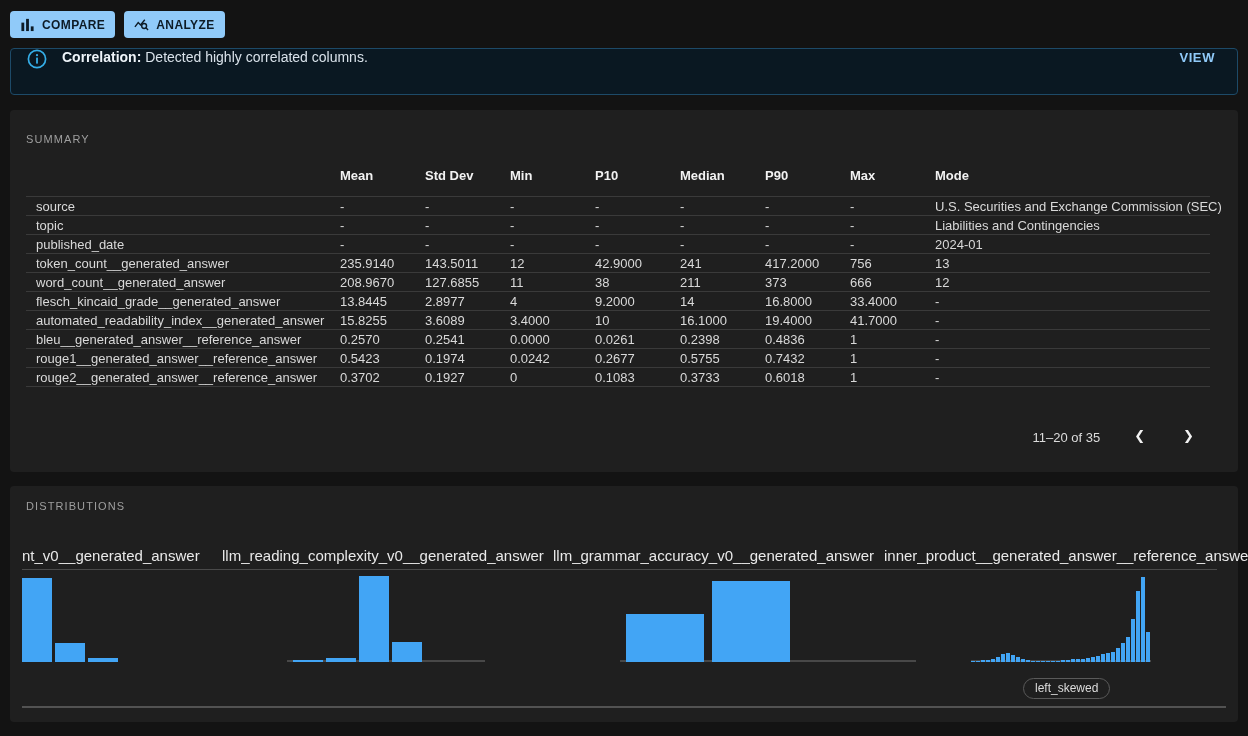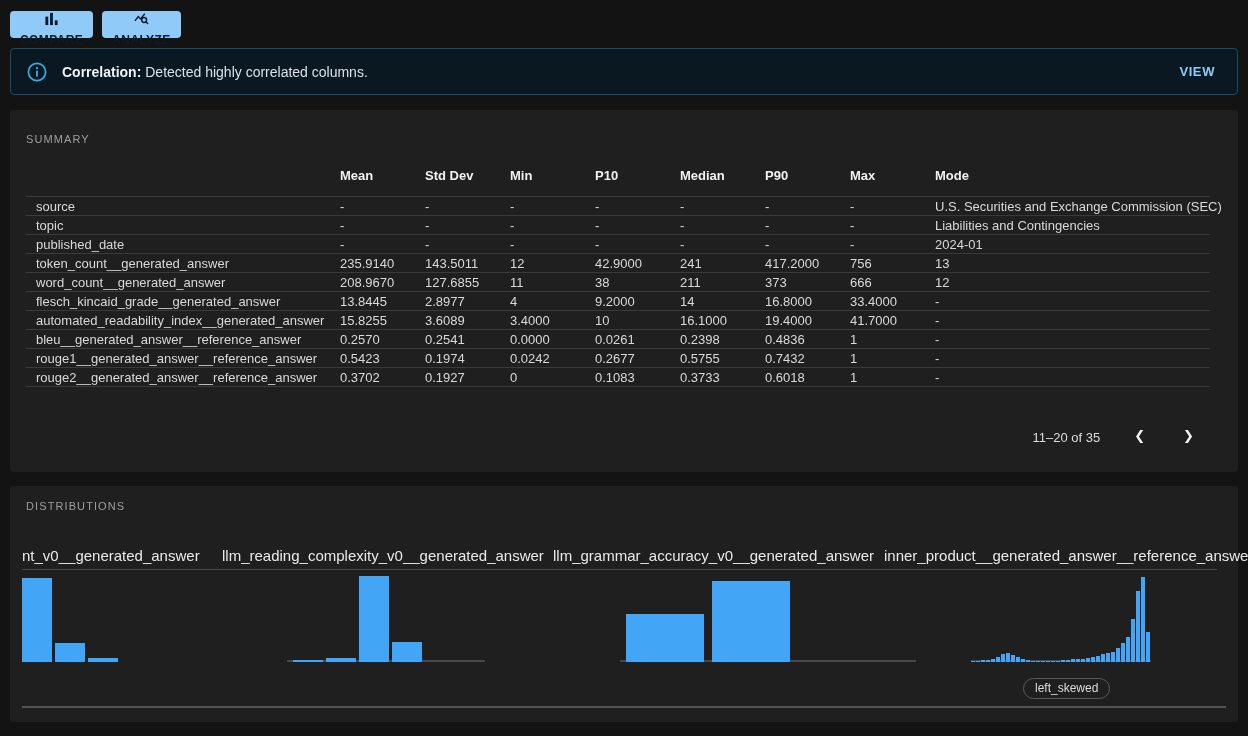--- a/index.html
+++ b/index.html
@@ -10,29 +10,29 @@
   }
   .app { position:relative; width:1248px; height:736px; overflow:hidden; background:#131313; }
 
   
   .toolbar { position:absolute; left:10px; top:11px; display:flex; gap:9px; }
   .btn {
     display:inline-flex; align-items:center; gap:7px;
     background:#90caf9; color:#0d1b26;
     border:none; border-radius:4px; height:27px; padding:0 10px;
     font-family:"Liberation Sans","DejaVu Sans",sans-serif;
-    font-size:12px; font-weight:bold; letter-spacing:.4px; cursor:pointer;flex-direction:column;
+    font-size:12px; font-weight:bold; letter-spacing:.4px; cursor:pointer;
   }
   .btn svg { display:block; }
 
   
   .banner {
     position:absolute; left:10px; top:48px; width:1228px; height:47px;
     background:#0a1822; border:1px solid #1d4a68; border-radius:4px;
-    display:flex; align-items:center; padding:0 16px; gap:15px;
+    display:flex; align-items:flex-start; padding:0 16px; gap:15px;
   }
   .banner-text { font-size:14px; color:#d9e2ea; }
   .banner-text b { color:#eef4f9; font-weight:bold; }
   .view-link {
     margin-left:auto; background:none; border:none; color:#90caf9;
     font-family:inherit; font-size:13px; font-weight:bold; letter-spacing:.6px; cursor:pointer;
   }
 
   
   .panel { position:absolute; left:10px; width:1228px; background:#1f1f1f; border-radius:4px; }

